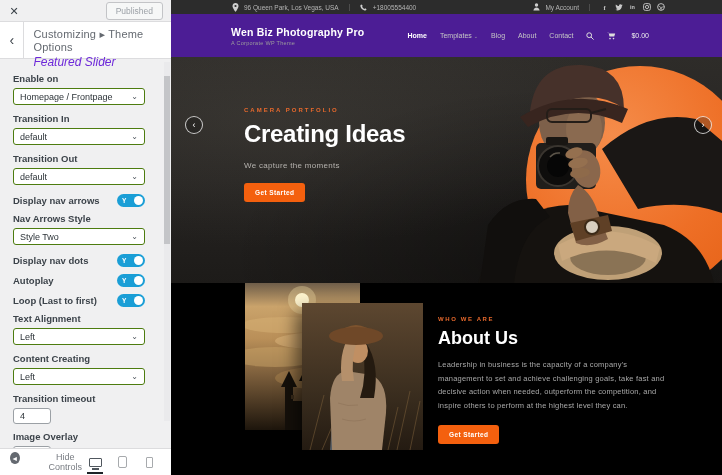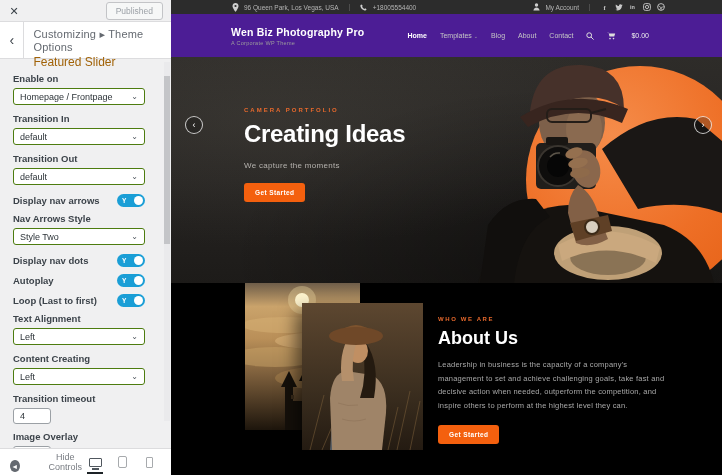--- a/index.html
+++ b/index.html
@@ -9,38 +9,38 @@
 
   
   .cz{position:absolute;left:0;top:0;width:171px;height:475px;background:#f0f0f1;display:flex;flex-direction:column;}
   .cz-top{height:22px;background:#f0f0f1;border-bottom:1px solid #dcdcde;display:flex;align-items:center;justify-content:space-between;flex:0 0 auto;}
   .cz-close{width:28px;height:100%;border:0;background:transparent;color:#3c434a;font-size:11px;cursor:pointer;padding:0;line-height:22px;}
   .cz-pub{margin-right:8px;font-size:8.5px;color:#9ca1a7;background:#f6f7f7;border:1px solid #c3c4c7;border-radius:3px;padding:3px 9px;font-family:inherit;}
   .cz-head{height:37px;background:#fff;border-bottom:1px solid #dcdcde;display:flex;align-items:stretch;flex:0 0 auto;}
   .cz-back{width:27px;border:0;border-right:1px solid #dcdcde;background:#fff;color:#3c434a;font-size:14px;cursor:pointer;padding:0;}
   .cz-head-text{padding:6px 0 0 9px;}
   .cz-crumb{font-size:11px;color:#646970;letter-spacing:.2px;}
-  .cz-title{font-size:12px;color:#a16207;margin-top:2px;}
+  .cz-title{font-size:12px;color:#6d28d9;margin-top:2px;font-style:italic;}
   .cz-body{flex:1 1 auto;padding:15px 26px 0 13px;overflow:hidden;position:relative;}
   .ctl .lbl{font-size:9.5px;font-weight:700;color:#3c434a;line-height:10px;margin-bottom:4px;}
   .selbox{height:17px;background:#fff;border:1px solid #4d7c0f;border-radius:3px;display:flex;align-items:center;justify-content:space-between;padding:0 6px;margin-bottom:3px;}
   .selval{font-size:9px;color:#2c3338;}
   .chev{font-size:8px;color:#50575e;line-height:8px;}
   .ctl.select{margin-bottom:9px;}
   .ctl.toggle{display:flex;align-items:center;justify-content:space-between;margin:4px 0 7px;}
   .ctl.toggle .lbl{margin-bottom:0;}
   .tgl{width:28px;height:13px;border-radius:7px;background:var(--toggle);position:relative;display:flex;align-items:center;flex:0 0 auto;}
   .tgl .y{color:#fff;font-size:6.5px;font-weight:700;margin-left:5px;line-height:7px;}
   .tgl .knob{position:absolute;right:2px;top:2px;width:9px;height:9px;border-radius:50%;background:#fff;}
   .ctl.number .num{width:38px;height:16px;background:#fff;border:1px solid #9ba0a5;border-radius:3px;font-size:9px;color:#2c3338;display:flex;align-items:center;padding-left:6px;margin-bottom:8px;}
   .ctl.label-only{margin-top:3px;}
   .cz-scroll{position:absolute;right:1px;top:62px;width:6px;height:359px;background:#eaeaec;}
   .cz-thumb{position:absolute;top:14px;left:0;width:6px;height:168px;background:#c4c5c8;}
   .cz-foot{height:27px;background:#fff;border-top:1px solid #dcdcde;display:flex;align-items:center;justify-content:space-between;padding:0 10px;flex:0 0 auto;}
-  .cz-hide{display:flex;align-items:flex-end;gap:24px;background:none;border:0;padding:0;cursor:pointer;}
+  .cz-hide{display:flex;align-items:flex-start;gap:24px;background:none;border:0;padding:0;cursor:pointer;}
   .cz-hide-ico{width:12px;height:12px;border-radius:50%;background:#646970;color:#fff;font-size:7px;display:flex;align-items:center;justify-content:center;line-height:1;}
   .cz-hide-lbl{font-size:9px;color:#787c82;}
   .cz-devices{display:flex;align-items:center;gap:11px;padding-right:4px;}
   .dev{position:relative;display:flex;align-items:center;justify-content:center;width:16px;height:14px;cursor:pointer;}
   .dev-screen{width:13px;height:9px;border:1.5px solid #50575e;border-radius:1px;position:relative;}
   .dev-screen::after{content:'';position:absolute;left:2px;right:2px;bottom:-4px;height:2px;background:#50575e;}
   .dev.active .dev-screen,{border-color:#1d2327;}
   .dev.active::before{content:'';position:absolute;left:0;right:0;bottom:-5px;height:2px;background:#1d2327;}
   .dev-tab{width:9px;height:12px;border:1px solid #a7aaad;border-radius:2px;}
   .dev-mob{width:7px;height:11px;border:1px solid #a7aaad;border-radius:1px;}

